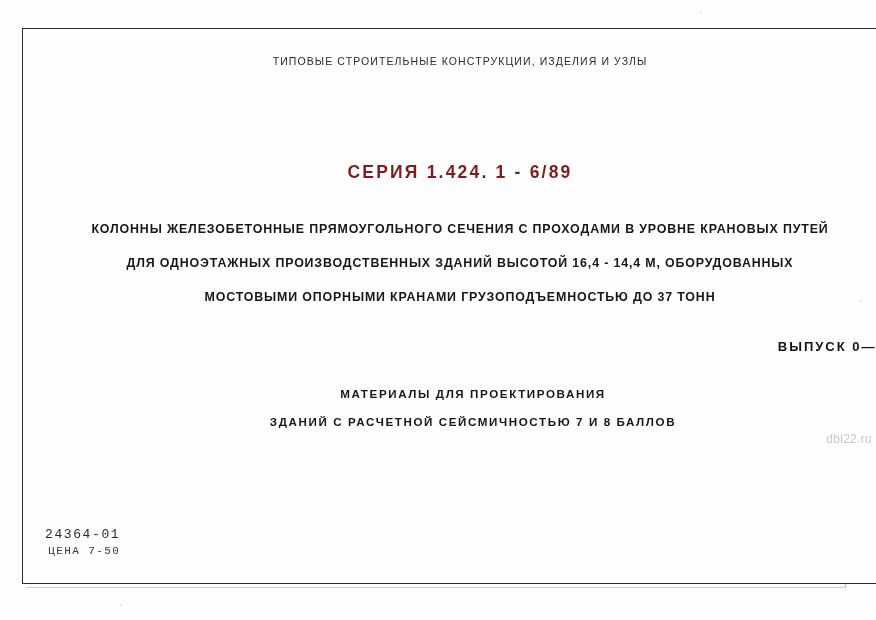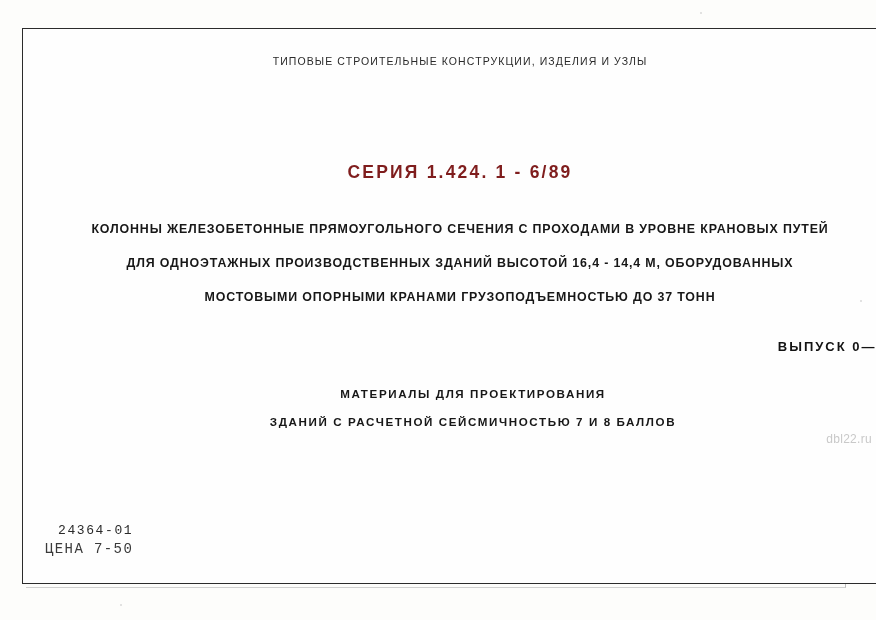--- a/index.html
+++ b/index.html
@@ -130,21 +130,21 @@
     bottom: 26px;
     text-align: right;
   }
   #code-block .code-number {
     font-size: 13px;
     letter-spacing: 1.6px;
     color: #2a2a2a;
     font-family: "Liberation Mono", monospace;
   }
   #code-block .code-price {
-    font-size: 14px;
+    font-size: 11px;
     letter-spacing: 1.4px;
     color: #3a3a3a;
     margin-top: 3px;
     font-family: "Liberation Mono", monospace;
   }
 
   
   #watermark {
     position: absolute;
     right: 4px;

